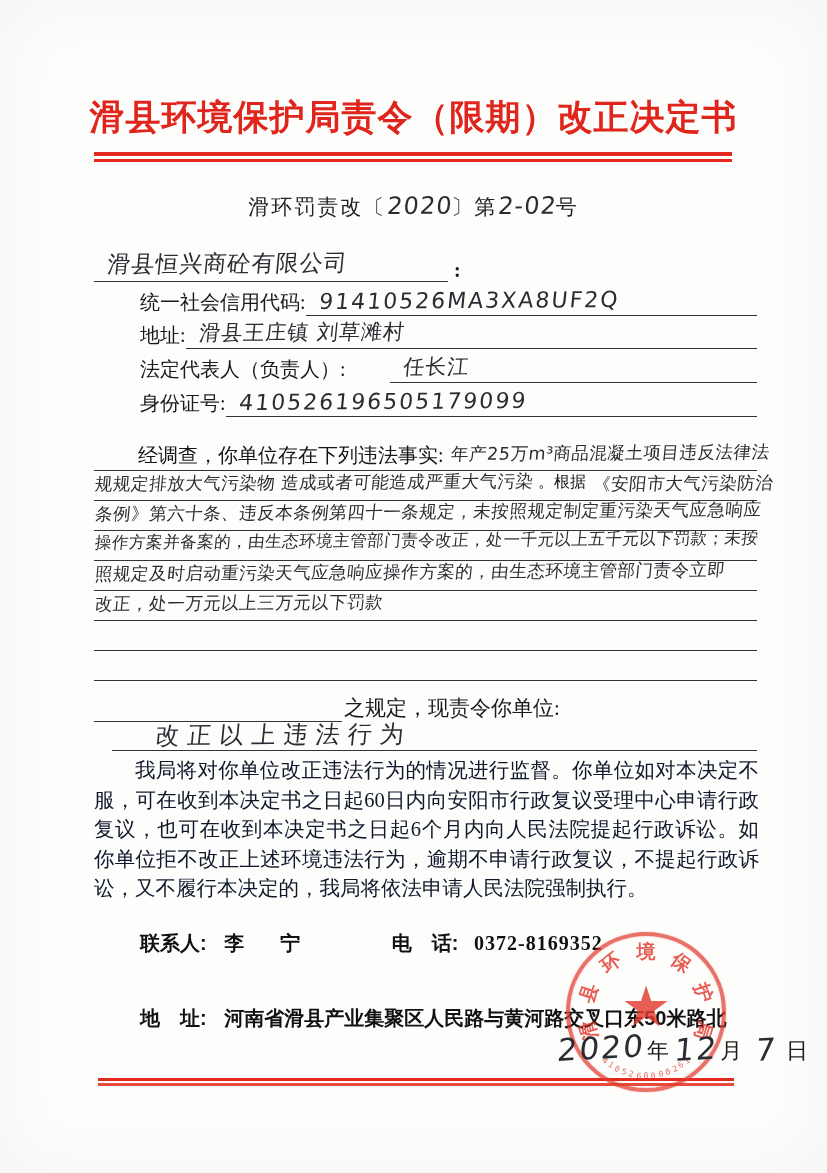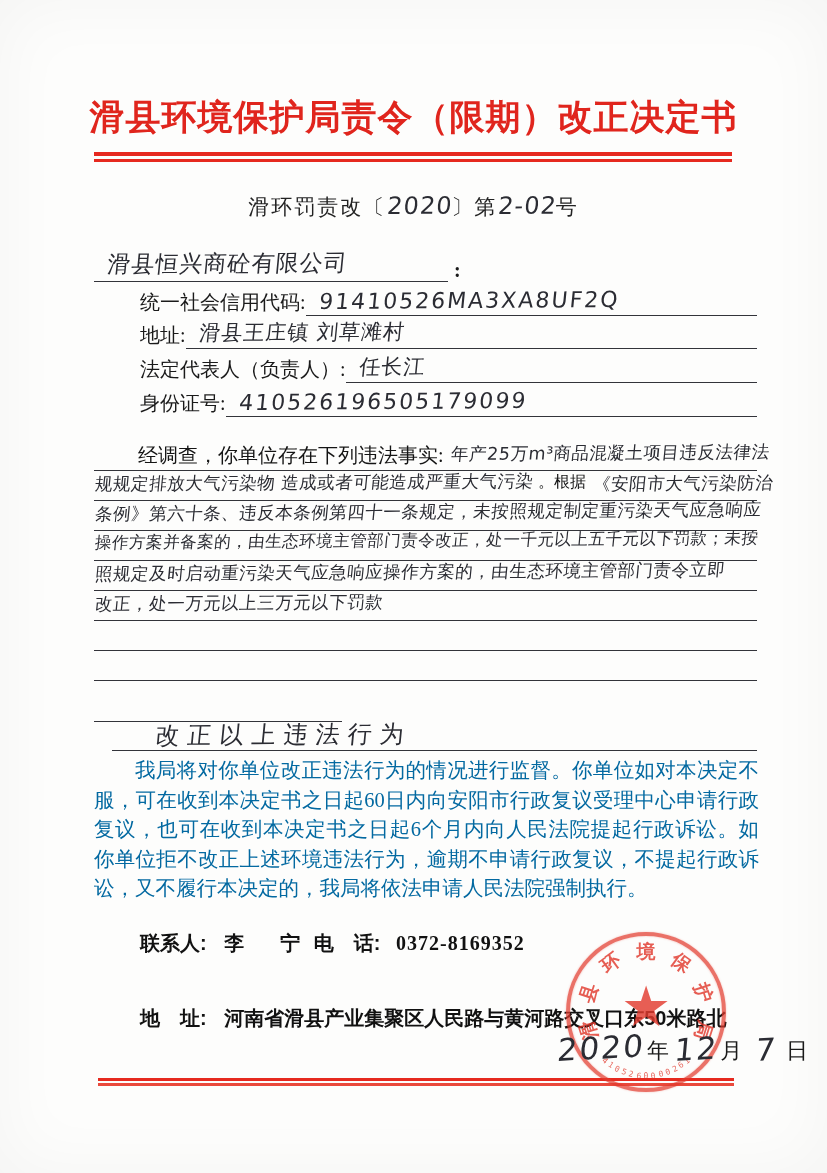--- a/index.html
+++ b/index.html
@@ -36,21 +36,21 @@
   .hwrow{
     position:absolute;left:94px;right:70px;height:28px;
     border-bottom:1.5px solid #33343a;
     font-size:17px;display:flex;align-items:flex-start;overflow:visible;white-space:nowrap;
   }
   .hwrow .hw{font-size:17.5px;letter-spacing:0.5px;}
   .blankrow{position:absolute;left:94px;right:70px;border-bottom:1.5px solid #33343a;}
   
   .para{
     position:absolute;left:94px;right:68px;top:756px;
-    font-size:20.5px;line-height:29.5px;text-align:justify;text-indent:2em;color:#0369a1;
+    font-size:20.5px;line-height:29.5px;text-align:justify;text-indent:2em;color:#0f172a;
   }
   
   .contact-row{position:absolute;left:140px;font-size:20px;font-weight:bold;
     font-family:"Liberation Sans",sans-serif;color:#111;white-space:nowrap;z-index:2;}
   .contact-row .num{font-family:"Liberation Serif",serif;letter-spacing:1px;}
   
   .date-row{position:absolute;left:556px;top:1032px;display:flex;align-items:flex-end;z-index:5;white-space:nowrap;}
   .date-row .unit{font-size:22px;color:#1a1a1a;margin:0 4px 2px 4px;}
   .date-row .hw{font-size:31px;letter-spacing:2px;transform:skewX(-8deg) rotate(-3deg);}
   
@@ -82,21 +82,21 @@
   </div>
 
   <div class="row" style="top:285px;height:31px;">
     <span class="label">统一社会信用代码:</span>
     <span class="fill"><span class="hw" style="font-size:22px;letter-spacing:2px;">91410526MA3XA8UF2Q</span></span>
   </div>
   <div class="row" style="top:318px;height:31px;">
     <span class="label">地址:</span>
     <span class="fill"><span class="hw" style="font-size:21px">滑县王庄镇 刘草滩村</span></span>
   </div>
-  <div class="row" style="top:352px;height:31px;">
+  <div class="row" style="top:352px;height:31px;gap:44px;">
     <span class="label">法定代表人（负责人）:</span>
     <span class="fill"><span class="hw" style="font-size:21px">任长江</span></span>
   </div>
   <div class="row" style="top:386px;height:31px;">
     <span class="label">身份证号:</span>
     <span class="fill"><span class="hw" style="font-size:22px;letter-spacing:2px;">410526196505179099</span></span>
   </div>
 
   <div class="hwrow" style="top:442px;">
     <span class="printed" style="font-size:20px;padding-left:44px;transform:none;letter-spacing:0;">经调查，你单位存在下列违法事实:</span>
@@ -117,32 +117,33 @@
     <span class="hw">照规定及时启动重污染天气应急响应操作方案的，由生态环境主管部门责令立即</span>
   </div>
   <div class="hwrow" style="top:592px;">
     <span class="hw">改正，处一万元以上三万元以下罚款</span>
   </div>
   <div class="blankrow" style="top:624px;height:26px;"></div>
   <div class="blankrow" style="top:654px;height:26px;"></div>
 
   <div class="row" style="left:94px;top:692px;height:30px;">
     <span class="fill fixed" style="width:232px;"></span>
+    <span class="label" style="font-size:21px;padding-left:2px;">之规定，现责令你单位:</span>
   </div>
 
   <div class="hwrow" style="top:720px;left:112px;height:30px;">
     <span class="hw" style="font-size:24px;padding-left:42px;letter-spacing:8px;">改正以上违法行为</span>
   </div>
 
   <div class="para">我局将对你单位改正违法行为的情况进行监督。你单位如对本决定不服，可在收到本决定书之日起60日内向安阳市行政复议受理中心申请行政复议，也可在收到本决定书之日起6个月内向人民法院提起行政诉讼。如你单位拒不改正上述环境违法行为，逾期不申请行政复议，不提起行政诉讼，又不履行本决定的，我局将依法申请人民法院强制执行。</div>
 
   <div class="contact-row" style="top:930px;">
     <span>联系人:</span>
     <span style="margin-left:12px;letter-spacing:8px;">李　宁</span>
-    <span style="">电　话:</span>
+    <span style="margin-left:78px;">电　话:</span>
     <span class="num" style="margin-left:10px;">0372-8169352</span>
   </div>
   <div class="contact-row" style="top:1005px;">
     <span>地　址:</span>
     <span style="margin-left:12px;">河南省滑县产业集聚区人民路与黄河路交叉口东50米路北</span>
   </div>
 
   <div class="seal">
     <div class="seal-ring"></div>
     <div class="seal-star">★</div>

